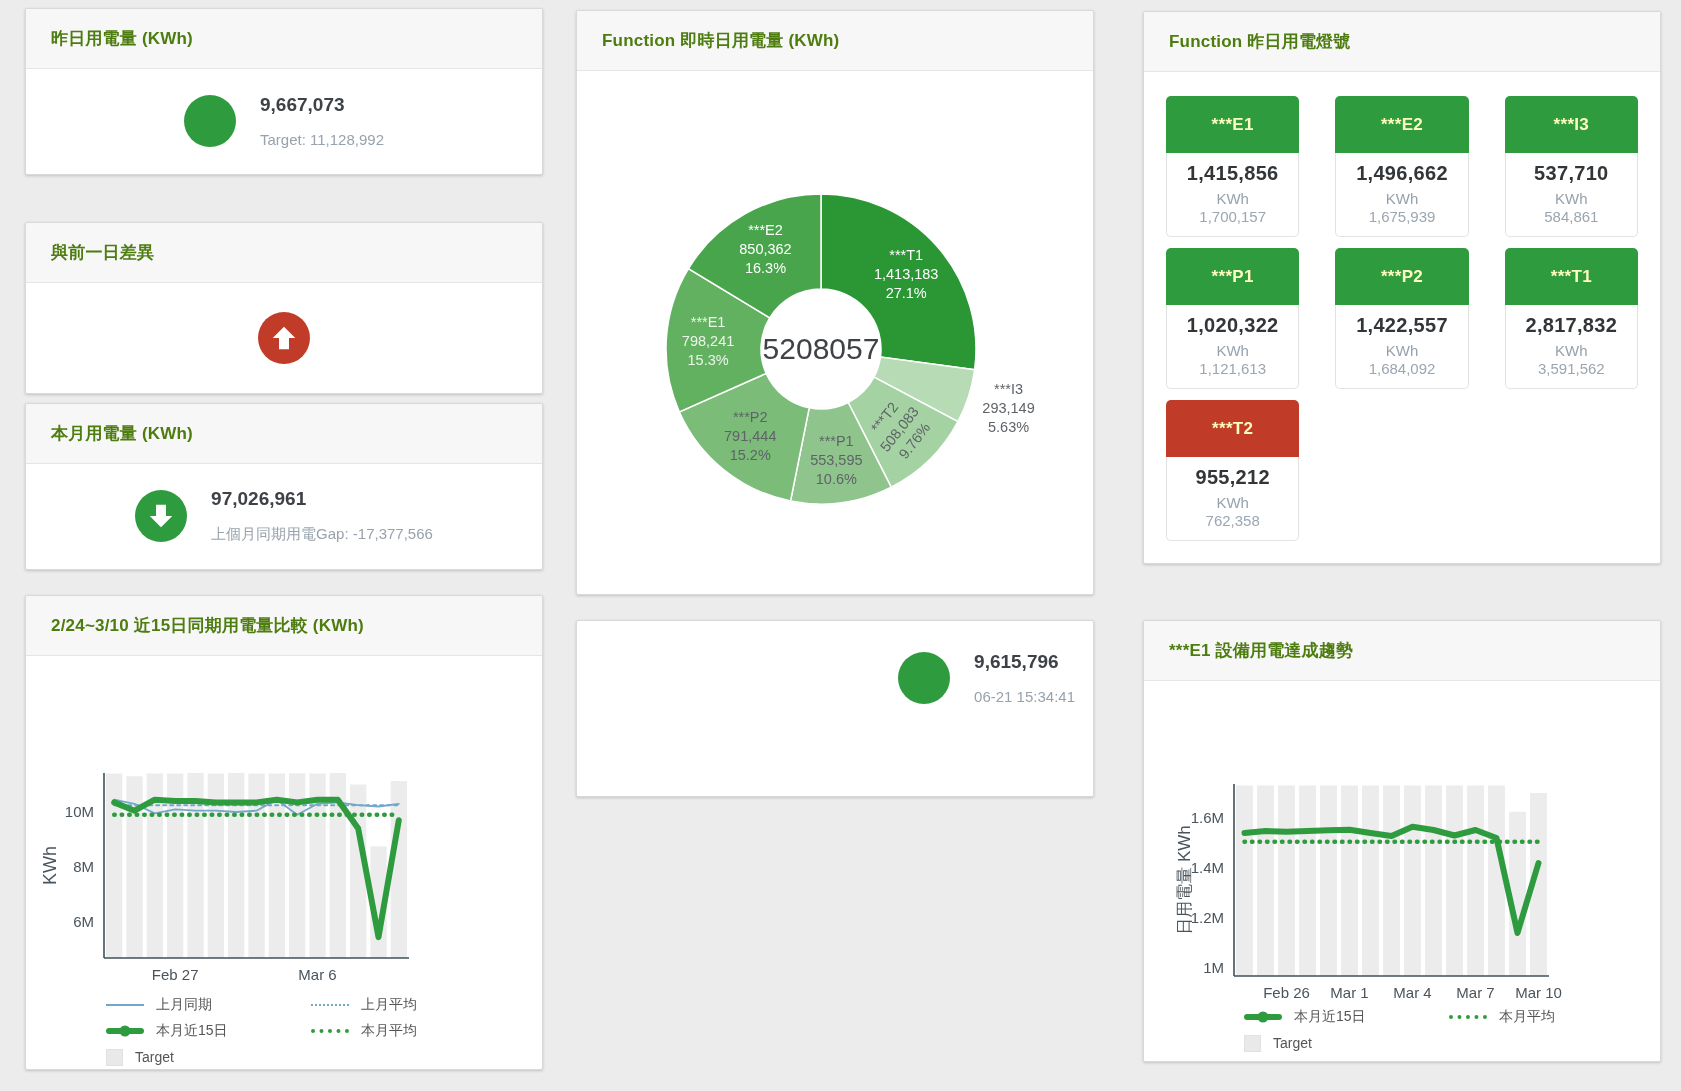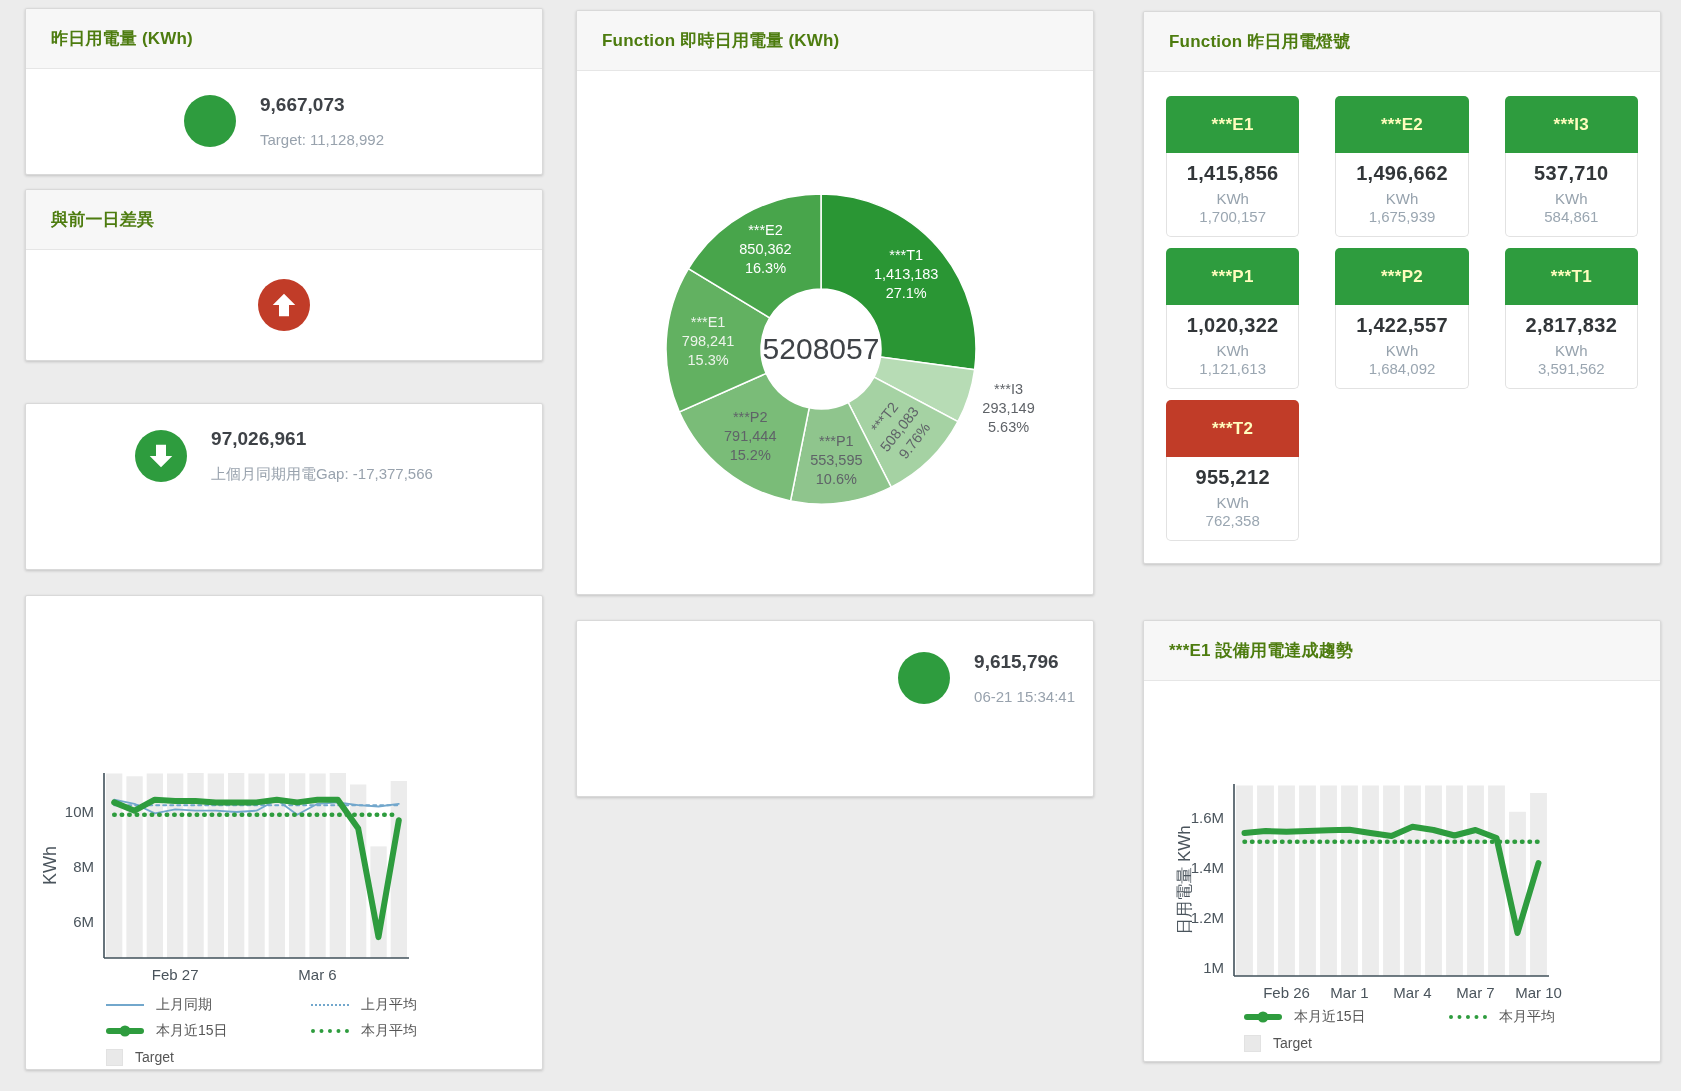--- a/index.html
+++ b/index.html
@@ -63,48 +63,54 @@
       </div>
     <div class="stat-body">
       <span class="dot" style="background:#2e9c3e"></span>
       <div>
         <div class="stat-value">9,667,073</div>
         <div class="stat-sub">Target: 11,128,992</div>
       </div>
     </div>
   </section>
 
-  <section class="card" style="left:25px;top:189px;width:516px;height:170px">
+  <section class="card" style="left:25px;top:222px;width:516px;height:170px">
     <div class="card-header">
         <span>與前一日差異</span>
       </div>
     <div class="stat-body">
       <span class="dot" style="background:#c13c28">
         <svg viewBox="0 0 24 24">
             <path d="M12 3 L21 12 L16 12 L16 21 L8 21 L8 12 L3 12 Z"></path>
           </svg>
       </span>
     </div>
   </section>
 
   <section class="card" style="left:25px;top:403px;width:516px;height:165px">
+    <div class="card-header">
+        <span>本月用電量 (KWh)</span>
+      </div>
     <div class="stat-body">
       <span class="dot" style="background:#2e9c3e">
         <svg viewBox="0 0 24 24" style="transform:rotate(180deg)">
             <path d="M12 3 L21 12 L16 12 L16 21 L8 21 L8 12 L3 12 Z"></path>
           </svg>
       </span>
       <div>
         <div class="stat-value">97,026,961</div>
         <div class="stat-sub">上個月同期用電Gap: -17,377,566</div>
       </div>
     </div>
   </section>
 
   <section class="card" style="left:25px;top:595px;width:516px;height:473px">
+    <div class="card-header">
+        <span>2/24~3/10 近15日同期用電量比較 (KWh)</span>
+      </div>
     <svg id="compare-chart" class="chart-svg" style="top:62px" width="516" height="330">
         <rect x="80.0" y="115.5" width="16.3" height="184.5" fill="#ececec"></rect>
         <rect x="100.4" y="118.3" width="16.3" height="181.7" fill="#ececec"></rect>
         <rect x="120.7" y="115.5" width="16.3" height="184.5" fill="#ececec"></rect>
         <rect x="141.0" y="115.5" width="16.3" height="184.5" fill="#ececec"></rect>
         <rect x="161.4" y="115.0" width="16.3" height="185.0" fill="#ececec"></rect>
         <rect x="181.7" y="115.5" width="16.3" height="184.5" fill="#ececec"></rect>
         <rect x="202.0" y="115.0" width="16.3" height="185.0" fill="#ececec"></rect>
         <rect x="222.4" y="115.5" width="16.3" height="184.5" fill="#ececec"></rect>
         <rect x="242.7" y="115.5" width="16.3" height="184.5" fill="#ececec"></rect>

